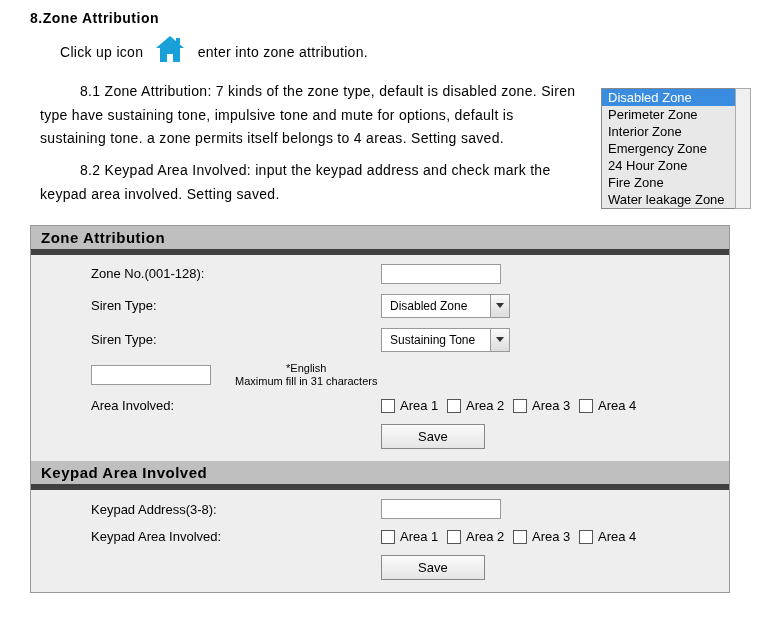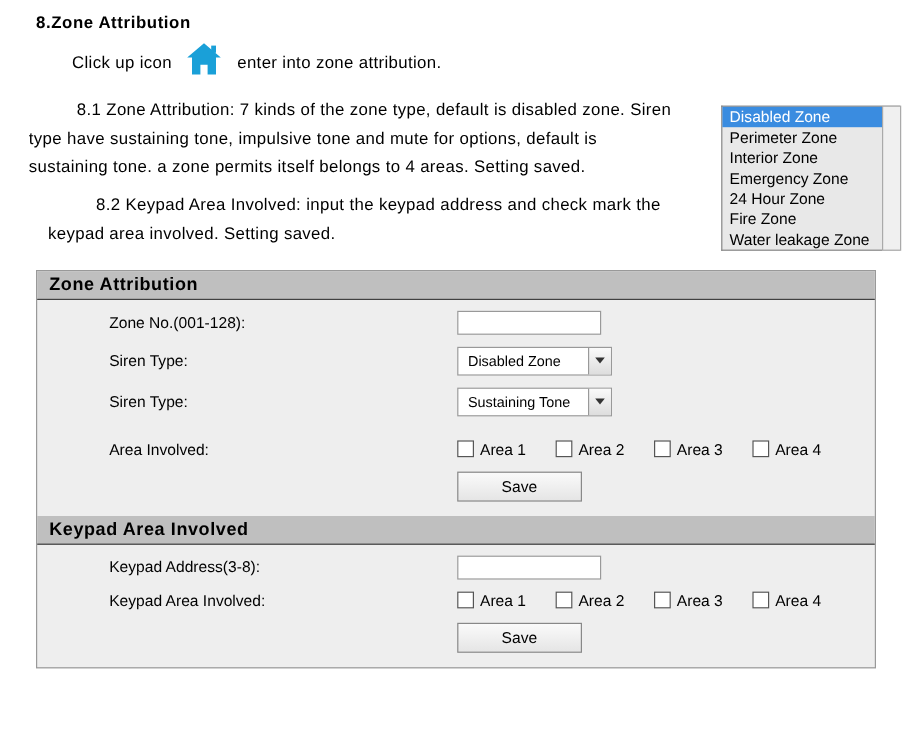--- a/index.html
+++ b/index.html
@@ -72,21 +72,21 @@
   .panel {
     margin: 18px 10px 0 10px;
     border: 1px solid #999;
     background: #eee;
   }
   .section-title {
     background: #bfbfbf;
     font-weight: bold;
     font-size: 15px;
     padding: 3px 10px;
-    border-bottom: 1px solid #404040;
+    border-bottom: 6px solid #404040;
     letter-spacing: 0.5px;
   }
   .form {
     padding: 4px 0;
   }
   .row {
     display: flex;
     align-items: center;
     padding: 5px 0 5px 60px;
     font-size: 13px;
@@ -137,21 +137,21 @@
   }
   .hint {
     font-size: 11px;
     text-align: center;
     margin-left: 24px;
     line-height: 1.2;
   }
   .check {
     display: inline-flex;
     align-items: center;
-    width: 82px;
+    width: 66px;
     font-size: 13px;
   }
   .checkbox {
     width: 12px;
     height: 12px;
     border: 1px solid #555;
     background: #fff;
     margin-right: 5px;
     display: inline-block;
   }
@@ -176,21 +176,21 @@
     <span>Click up icon</span>
     <span class="house-icon">
       <svg width="34" height="30" viewBox="0 0 34 30">
         <polygon points="17,2 31,14 27,14 27,28 20,28 20,20 14,20 14,28 7,28 7,14 3,14" fill="#1aa0d8"></polygon>
         <rect x="23" y="4" width="4" height="6" fill="#1aa0d8"></rect>
       </svg>
     </span>
     <span>enter into zone attribution.</span>
   </div>
 
-  <div class="para-wide" style="margin-left:4px; text-indent:40px;">8.1 Zone Attribution: 7 kinds of the zone type, default is disabled zone. Siren type have sustaining tone, impulsive tone and mute for options, default is sustaining tone. a zone permits itself belongs to 4 areas. Setting saved.</div>
+  <div class="para-wide" style="margin-left:20px; text-indent:40px;">8.1 Zone Attribution: 7 kinds of the zone type, default is disabled zone. Siren type have sustaining tone, impulsive tone and mute for options, default is sustaining tone. a zone permits itself belongs to 4 areas. Setting saved.</div>
   <div class="para-wide" style="margin-left:20px; text-indent:40px;">8.2 Keypad Area Involved: input the keypad address and check mark the keypad area involved. Setting saved.</div>
 
   <div class="zonelist">
     <div class="zonelist-item sel">Disabled Zone</div>
     <div class="zonelist-item">Perimeter Zone</div>
     <div class="zonelist-item">Interior Zone</div>
     <div class="zonelist-item">Emergency Zone</div>
     <div class="zonelist-item">24 Hour Zone</div>
     <div class="zonelist-item">Fire Zone</div>
     <div class="zonelist-item">Water leakage Zone</div>
@@ -222,20 +222,27 @@
         <div class="controls">
           <div class="select">
             <span class="sel-text">Sustaining Tone</span>
             <span class="sel-btn">
                 <span class="sel-caret"></span>
               </span>
           </div>
         </div>
       </div>
       <div class="row">
+        <div class="controls">
+          <input class="tinput" style="">
+          <div class="hint">
+            <div>*English</div>
+            <div>Maximum fill in 31 characters</div>
+          </div>
+        </div>
       </div>
       <div class="row">
         <div class="label">Area Involved:</div>
         <div class="controls">
           <span class="check">
               <span class="checkbox"></span>
               <span>Area 1</span>
             </span>
           <span class="check">
               <span class="checkbox"></span>

